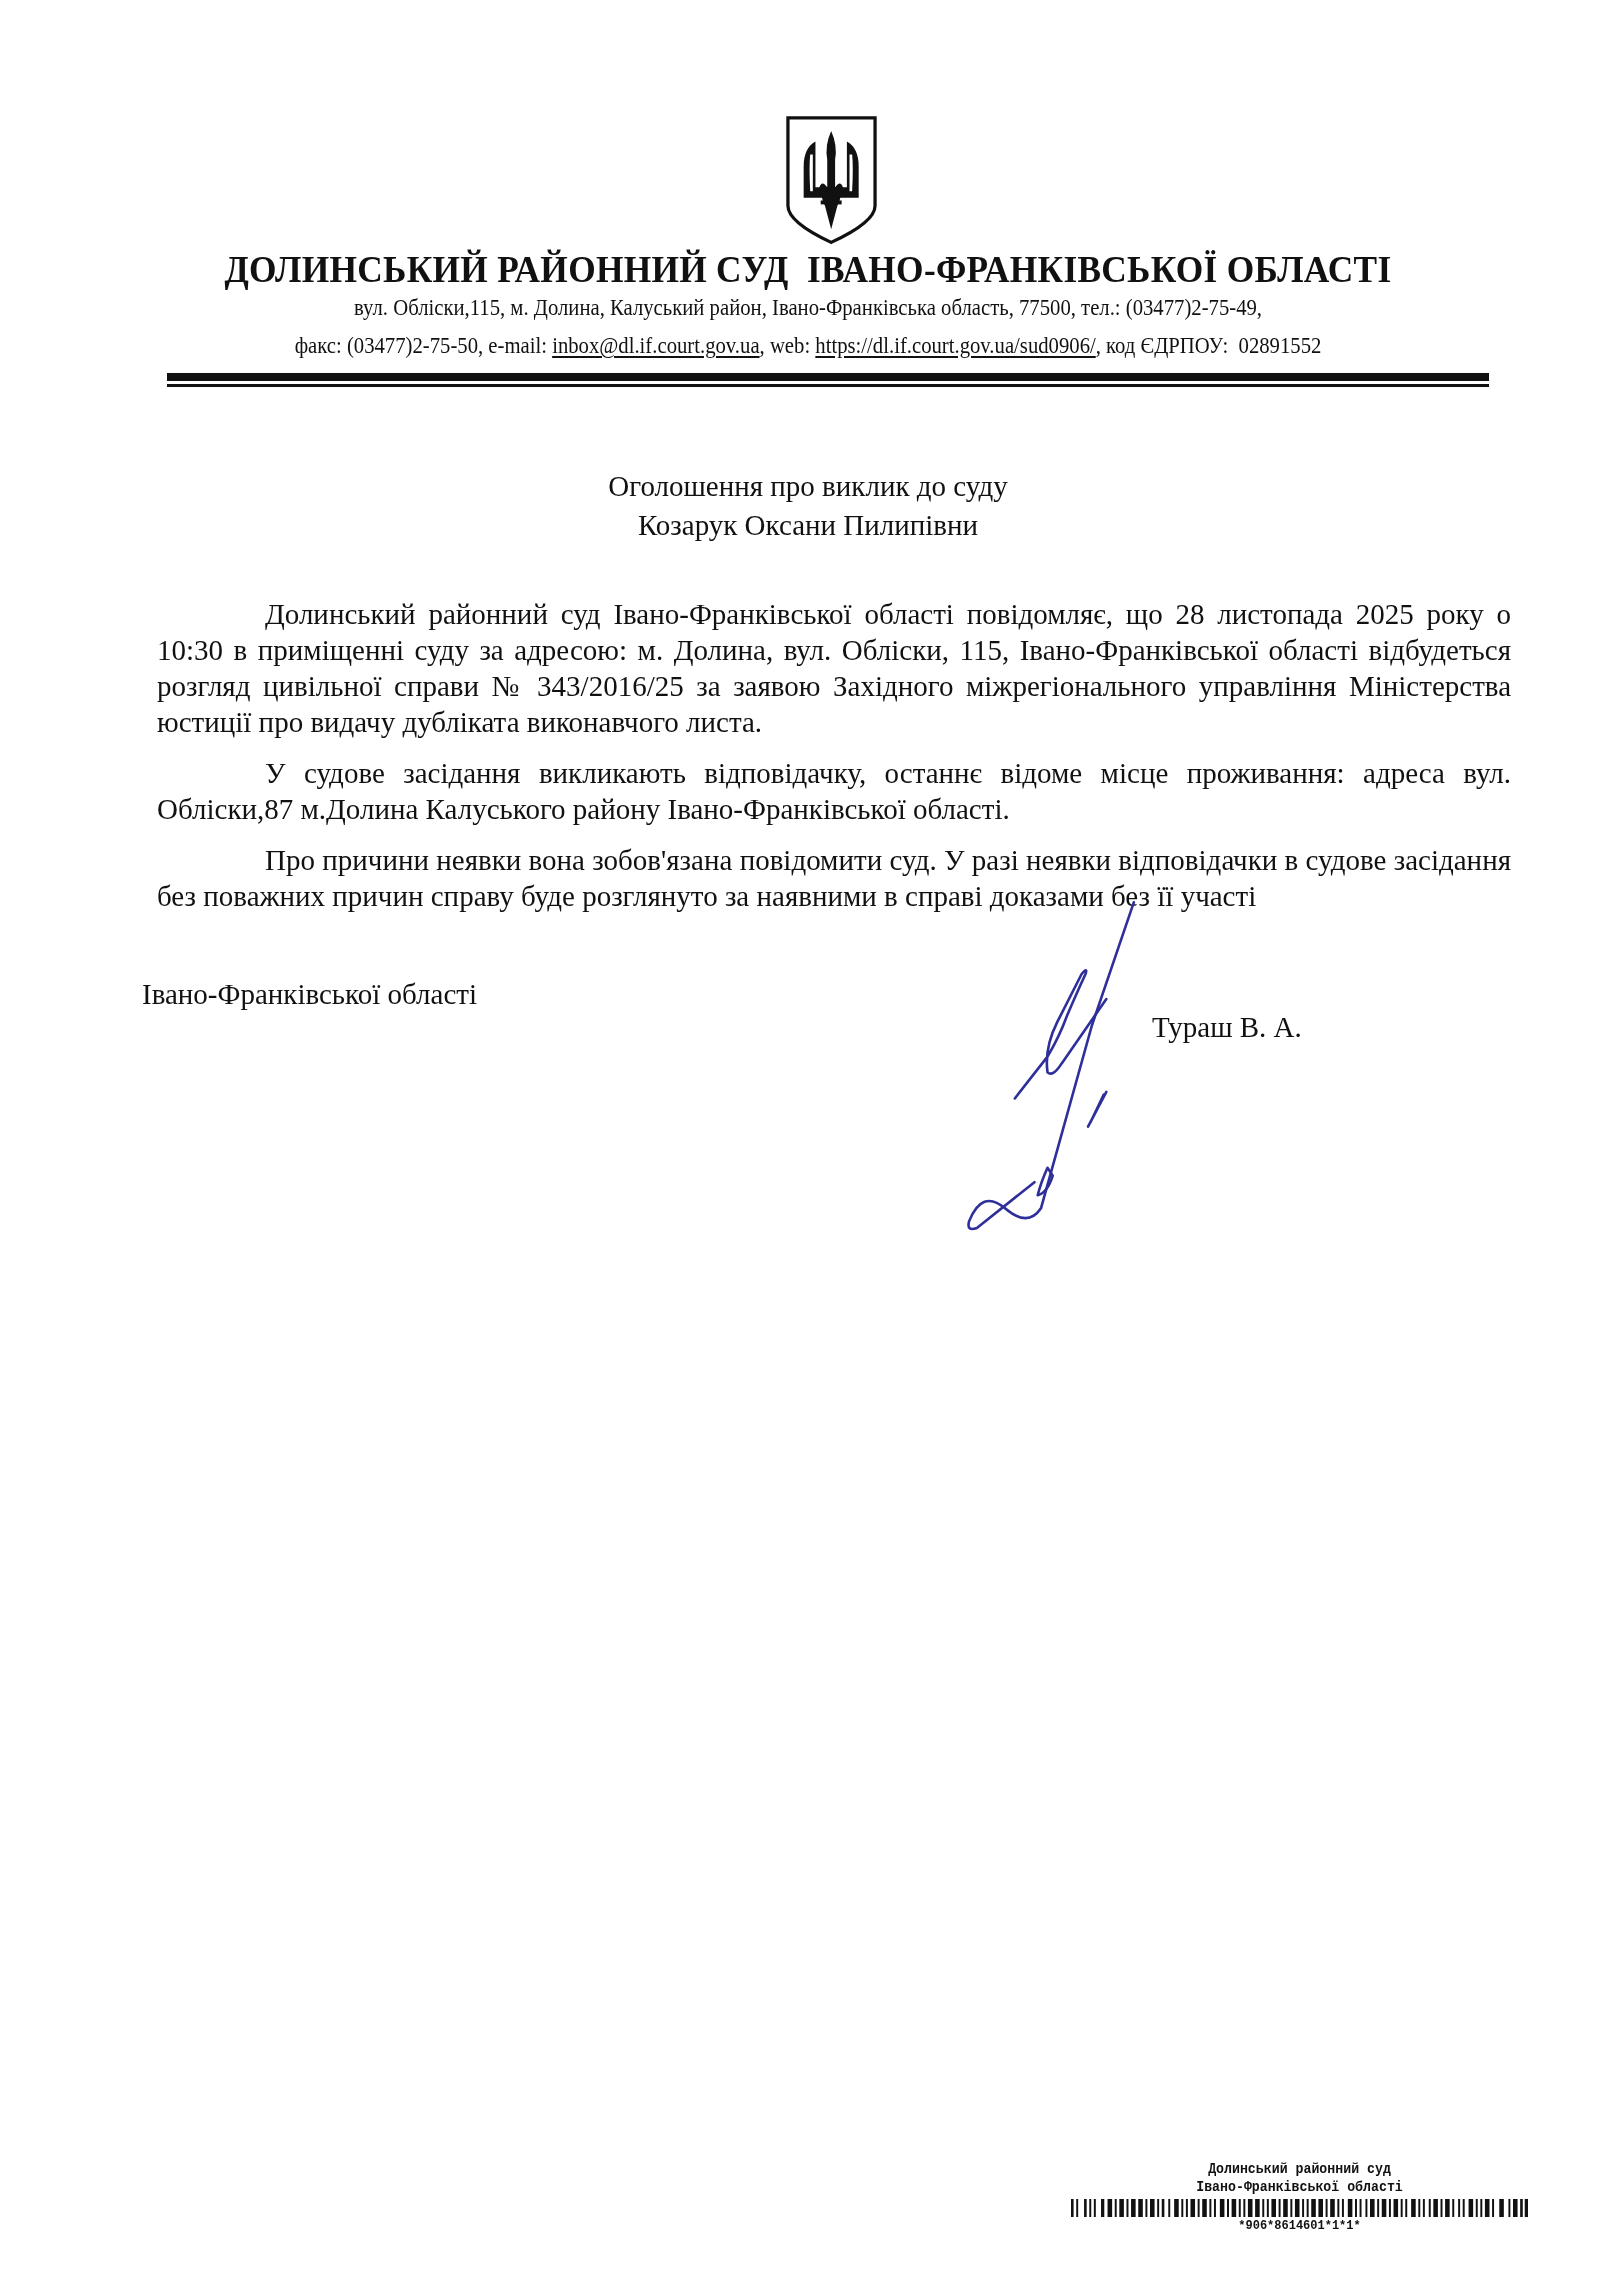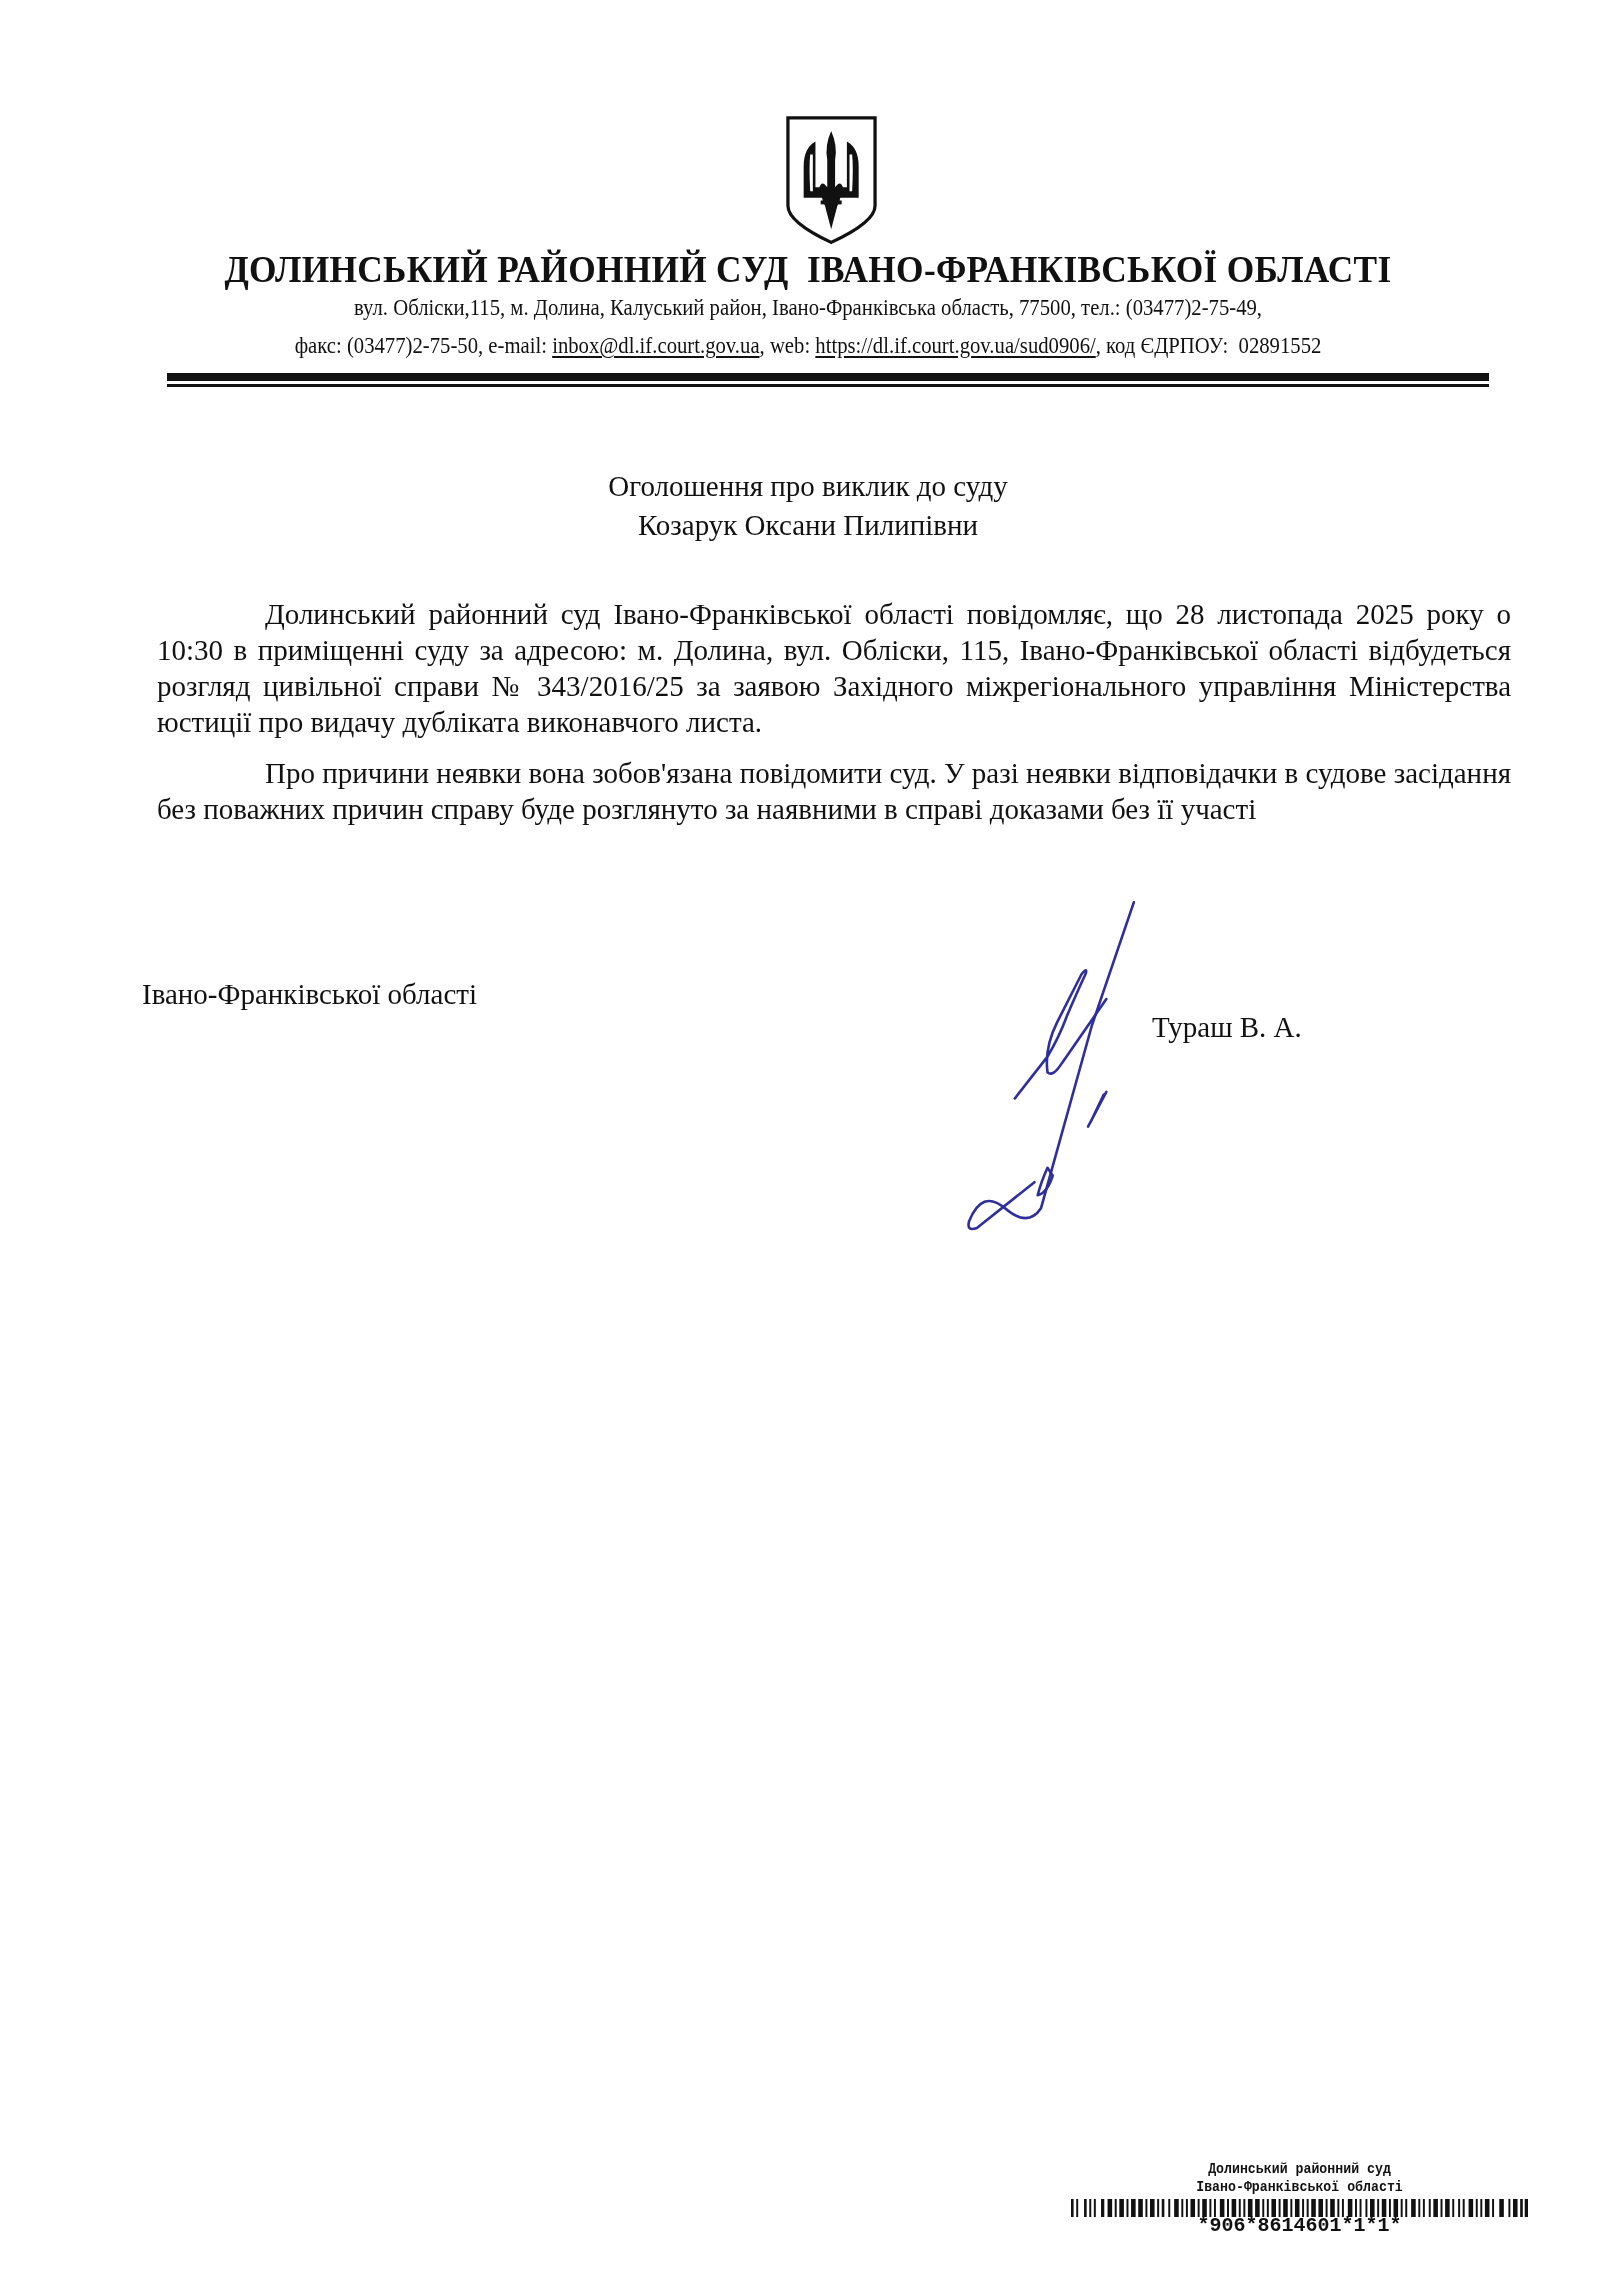--- a/index.html
+++ b/index.html
@@ -48,21 +48,21 @@
     .sig-name { position: absolute; left: 1152px; top: 1011px; font-size: 29px; text-align: right; }
     .signature { position: absolute; left: 940px; top: 901px; width: 215px; height: 340px; }
 
     
     .stamp {
       position: absolute; left: 1071px; top: 2160px; width: 457px; text-align: center;
       font-family: Liberation Mono, monospace; color: #111;
     }
     .stamp .s-line { font-size: 14.4px; line-height: 18.3px; font-weight: bold; transform: scaleX(0.92); }
     .barcode { display: block; margin: 2.6px auto 0 auto; width: 457px; height: 18.3px; }
-    .stamp .code { font-size: 20px; line-height: 18.3px; font-weight: bold; }
+    .stamp .code { font-size: 12px; line-height: 18.3px; font-weight: bold; }
   </style>
 </head>
 <body>
 
 <div class="page">
 
   <svg class="coat-of-arms" viewBox="0 0 145 200">
     <path d="M6 6 H139 V140 Q139 165 72 196 Q6 165 6 140 Z" fill="#fff" stroke="#111" stroke-width="5"></path>
 
     <path d="M72 26 Q62 48 66 70 L66 112 Q58 100 54 112 L48 112 L48 42 Q30 52 30 80 L30 128 L58 128 Q60 140 72 150 Q84 140 86 128 L114 128 L114 80 Q114 52 96 42 L96 112 L90 112 Q86 100 78 112 L78 70 Q82 48 72 26 Z" fill="#111"></path>
@@ -77,20 +77,21 @@
   <div class="address-line l2"><span>факс: (03477)2-75-50, e-mail: </span><a>inbox@dl.if.court.gov.ua</a><span>, web: </span><a>https://dl.if.court.gov.ua/sud0906/</a><span>, код ЄДРПОУ:  02891552</span></div>
 
   <div class="rule-thick"></div>
   <div class="rule-thin"></div>
 
   <div class="doc-title t2">Козарук Оксани Пилипівни</div>
   <div class="doc-title t1">Оголошення про виклик до суду</div>
 
   <div class="body-text">
     <p>Долинський районний суд Івано-Франківської області повідомляє, що 28 листопада 2025 року о 10:30 в приміщенні суду за адресою: м. Долина, вул. Обліски, 115, Івано-Франківської області відбудеться розгляд цивільної справи № 343/2016/25 за заявою Західного міжрегіонального управління Міністерства юстиції про видачу дубліката виконавчого листа.</p>
+    <p>У судове засідання викликають відповідачку, останнє відоме місце проживання: адреса вул. Обліски,87 м.Долина Калуського району Івано-Франківської області.</p>
     <p>Про причини неявки вона зобов'язана повідомити суд. У разі неявки відповідачки в судове засідання без поважних причин справу буде розглянуто за наявними в справі доказами без її участі</p>
   </div>
 
   <div class="sig-left">
     <div>Івано-Франківської області</div>
   </div>
 
   <svg class="signature" viewBox="0 0 320 520">
     <g fill="none" stroke="#2e2f9a" stroke-width="4" stroke-linecap="round" stroke-linejoin="round">
       <path d="M292 2 L228 190 L150 470 Q130 500 95 470 Q60 440 40 490 Q36 506 52 500 L140 430"></path>

